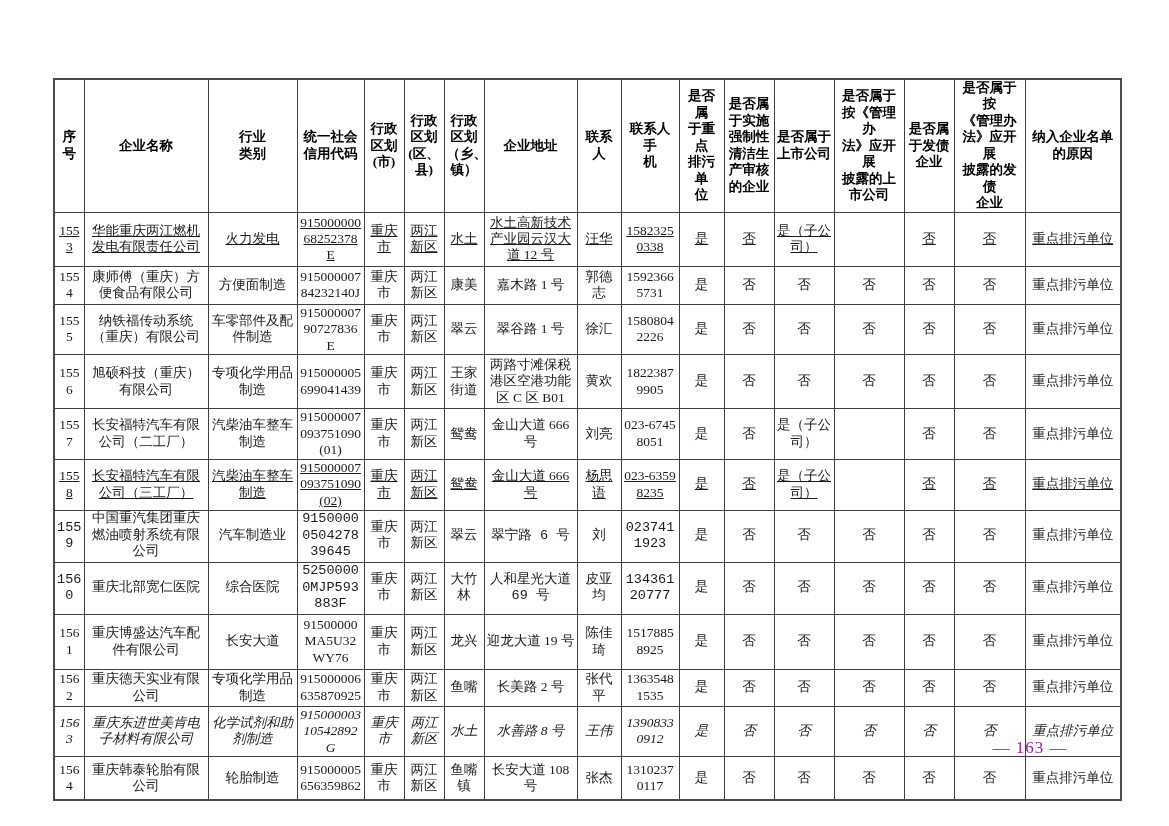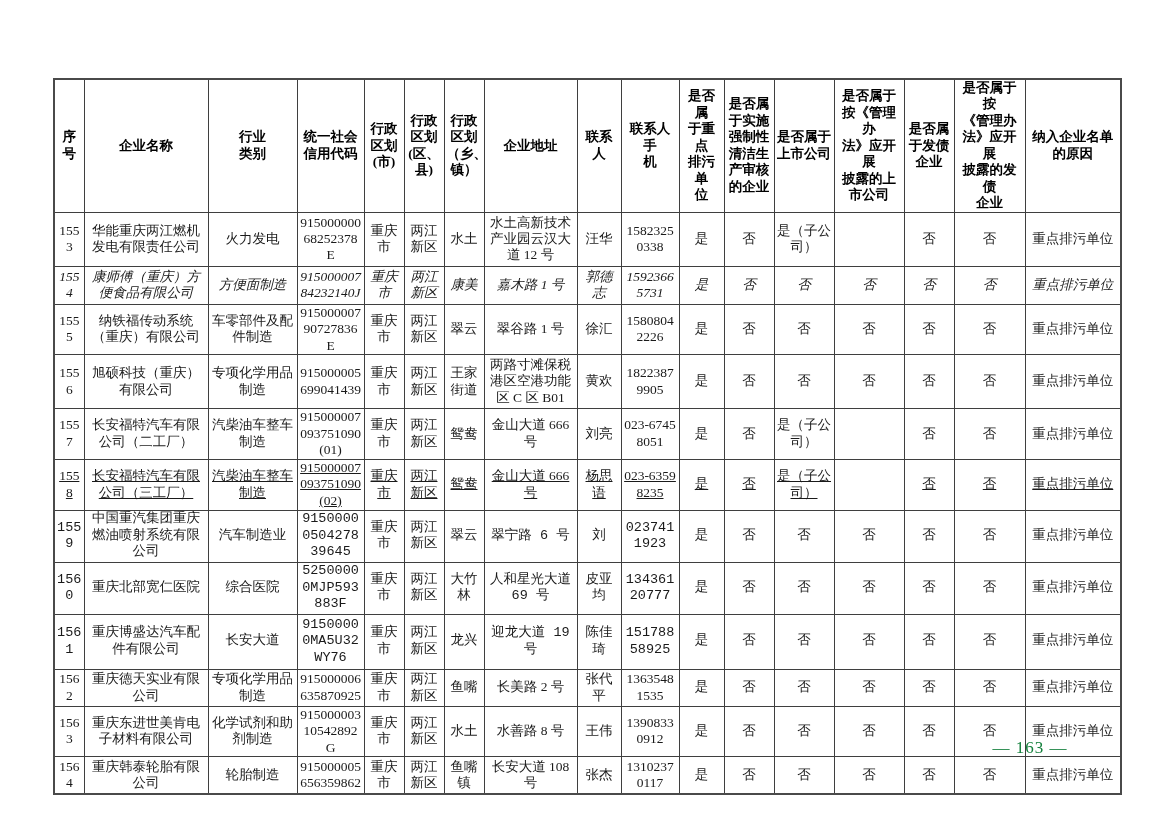--- a/index.html
+++ b/index.html
@@ -47,21 +47,21 @@
   table.company-table td {
     font-weight: normal;
   }
   .page-number {
     position: absolute;
     left: 975px;
     top: 738px;
     width: 110px;
     text-align: center;
     font-size: 17px;
-    color: #15803d;
+    color: #a21caf;
     letter-spacing: 1px;
     white-space: nowrap;
   }
 </style>
 </head>
 <body>
 
 <div class="doc-page">
 
   <table class="company-table">
@@ -130,40 +130,40 @@
           <th>是否属于按
 《管理办
 法》应开展
 披露的发债
 企业</th>
           <th>纳入企业名单
 的原因</th>
         </tr>
     </thead>
     <tbody>
-        <tr style="height: 54px;">
+        <tr style="height: 54px; text-decoration: underline;">
           <td>1553</td>
           <td>华能重庆两江燃机发电有限责任公司</td>
           <td>火力发电</td>
           <td>91500000068252378E</td>
           <td>重庆市</td>
           <td>两江新区</td>
           <td>水土</td>
           <td>水土高新技术产业园云汉大道 12 号</td>
           <td>汪华</td>
           <td>15823250338</td>
           <td>是</td>
           <td>否</td>
           <td>是（子公司）</td>
           <td></td>
           <td>否</td>
           <td>否</td>
           <td>重点排污单位</td>
         </tr>
-        <tr style="height: 38px; font-style: italic;">
+        <tr style="height: 38px;">
           <td>1554</td>
           <td>康师傅（重庆）方便食品有限公司</td>
           <td>方便面制造</td>
           <td>91500000784232140J</td>
           <td>重庆市</td>
           <td>两江新区</td>
           <td>康美</td>
           <td>嘉木路 1 号</td>
           <td>郭德志</td>
           <td>15923665731</td>
@@ -282,21 +282,21 @@
           <td>皮亚均</td>
           <td>13436120777</td>
           <td>是</td>
           <td>否</td>
           <td>否</td>
           <td>否</td>
           <td>否</td>
           <td>否</td>
           <td>重点排污单位</td>
         </tr>
-        <tr style="height: 55px; font-family: Liberation Mono, monospace;">
+        <tr style="height: 55px;">
           <td>1561</td>
           <td>重庆博盛达汽车配件有限公司</td>
           <td>长安大道</td>
           <td>91500000MA5U32WY76</td>
           <td>重庆市</td>
           <td>两江新区</td>
           <td>龙兴</td>
           <td>迎龙大道 19 号</td>
           <td>陈佳琦</td>
           <td>15178858925</td>
@@ -320,40 +320,40 @@
           <td>张代平</td>
           <td>13635481535</td>
           <td>是</td>
           <td>否</td>
           <td>否</td>
           <td>否</td>
           <td>否</td>
           <td>否</td>
           <td>重点排污单位</td>
         </tr>
-        <tr style="height: 36px;">
+        <tr style="height: 36px; font-style: italic;">
           <td>1563</td>
           <td>重庆东进世美肯电子材料有限公司</td>
           <td>化学试剂和助剂制造</td>
           <td>91500000310542892G</td>
           <td>重庆市</td>
           <td>两江新区</td>
           <td>水土</td>
           <td>水善路 8 号</td>
           <td>王伟</td>
           <td>13908330912</td>
           <td>是</td>
           <td>否</td>
           <td>否</td>
           <td>否</td>
           <td>否</td>
           <td>否</td>
           <td>重点排污单位</td>
         </tr>
-        <tr style="height: 38px;">
+        <tr style="height: 44px;">
           <td>1564</td>
           <td>重庆韩泰轮胎有限公司</td>
           <td>轮胎制造</td>
           <td>915000005656359862</td>
           <td>重庆市</td>
           <td>两江新区</td>
           <td>鱼嘴镇</td>
           <td>长安大道 108 号</td>
           <td>张杰</td>
           <td>13102370117</td>

